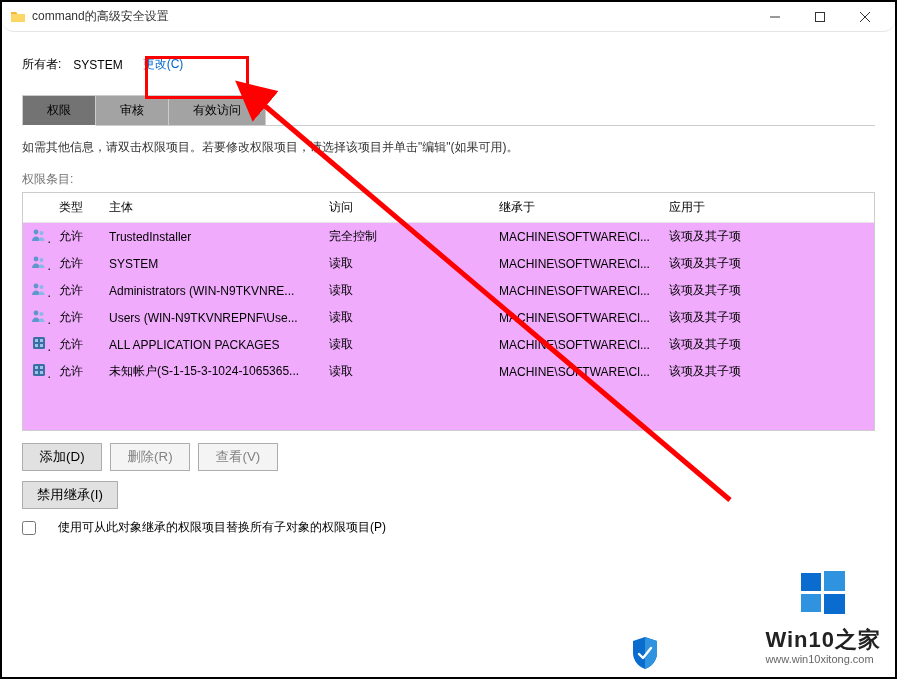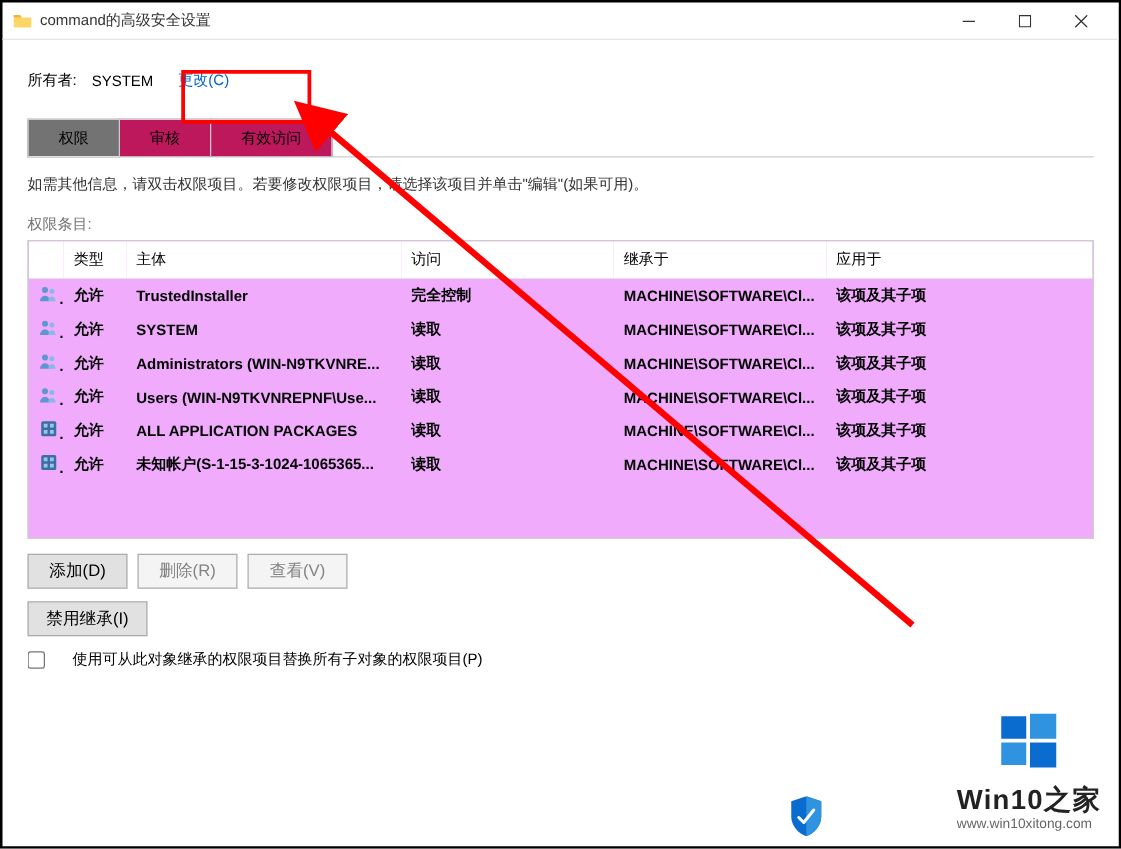--- a/index.html
+++ b/index.html
@@ -1,43 +1,43 @@
 <!DOCTYPE html>
 <html><head>
 <meta charset="utf-8">
 <style>
 * { box-sizing: border-box; margin: 0; padding: 0; }
 body { font-family: "Microsoft YaHei", "Segoe UI", sans-serif; font-size: 12px; background: #fff; width: 897px; height: 679px; position: relative; overflow: hidden; }
 
 .outer-frame { position: absolute; top: 0; left: 0; right: 0; bottom: 0; border: 2px solid #000; }
 
-.titlebar { height: 30px; display: flex; align-items: center; padding: 0 8px; border-bottom: 1px solid #e5e5e5; }
+.titlebar { height: 30px; display: flex; align-items: center; padding: 0 8px; border-bottom: 1px solid #e5e5e5; border-radius: 12px; }
 .titlebar .folder-icon { width: 16px; height: 16px; margin-right: 6px; }
 .titlebar .title { color: #333; font-size: 12px; flex: 1; }
 .titlebar .win-controls { display: flex; }
 .titlebar .win-btn { width: 45px; height: 28px; display: flex; align-items: center; justify-content: center; color: #333; cursor: pointer; }
 
 .content { padding: 20px 20px 10px 20px; }
 
 .owner-row { display: flex; align-items: center; margin-bottom: 18px; gap: 12px; }
 .owner-change { color: #0066cc; cursor: pointer; padding: 4px 8px; }
 
 .highlight-box { position: absolute; border: 3px solid #ff0000; pointer-events: none; z-index: 100; }
 
 .tabs { display: flex; border-bottom: 1px solid #ccc; margin-bottom: 12px; }
-.tab { padding: 6px 24px; border: 1px solid #ccc; border-bottom: none; margin-right: -1px; background: #be185d; cursor: pointer; }
+.tab { padding: 6px 24px; border: 1px solid #ccc; border-bottom: none; margin-right: -1px; background: #a3a3a3; cursor: pointer; }
 .tab.active { background: #737373; border-bottom: 1px solid #fff; margin-bottom: -1px; position: relative; }
 
 .instructions { color: #333; margin-bottom: 14px; line-height: 1.6; }
 .entries-label { color: #737373; margin-bottom: 4px; }
 
 .table-container { border: 1px solid #ccc; height: 239px; overflow: auto; background: #f0abfc; }
 .perm-table { width: 100%; border-collapse: collapse; }
 .perm-table th { text-align: left; font-weight: normal; padding: 6px 8px; border-bottom: 1px solid #e5e5e5; background: #fff; position: sticky; top: 0; }
-.perm-table td { padding: 4px 8px; vertical-align: middle; white-space: nowrap; overflow: hidden; text-overflow: ellipsis; max-width: 0; font-weight: bold; }
+.perm-table td { padding: 4px 8px; vertical-align: middle; white-space: nowrap; overflow: hidden; text-overflow: ellipsis; max-width: 0; }
 .col-icon { width: 28px; }
 .col-type { width: 50px; }
 .col-principal { width: 220px; }
 .col-access { width: 170px; }
 .col-inherit { width: 170px; }
 .col-apply { width: auto; }
 .row-icon { width: 16px; height: 16px; display: inline-block; }
 
 .button-row { display: flex; gap: 8px; margin-top: 12px; }
 .btn { padding: 4px 14px; border: 1px solid #adadad; background: #e1e1e1; cursor: pointer; min-width: 80px; }

